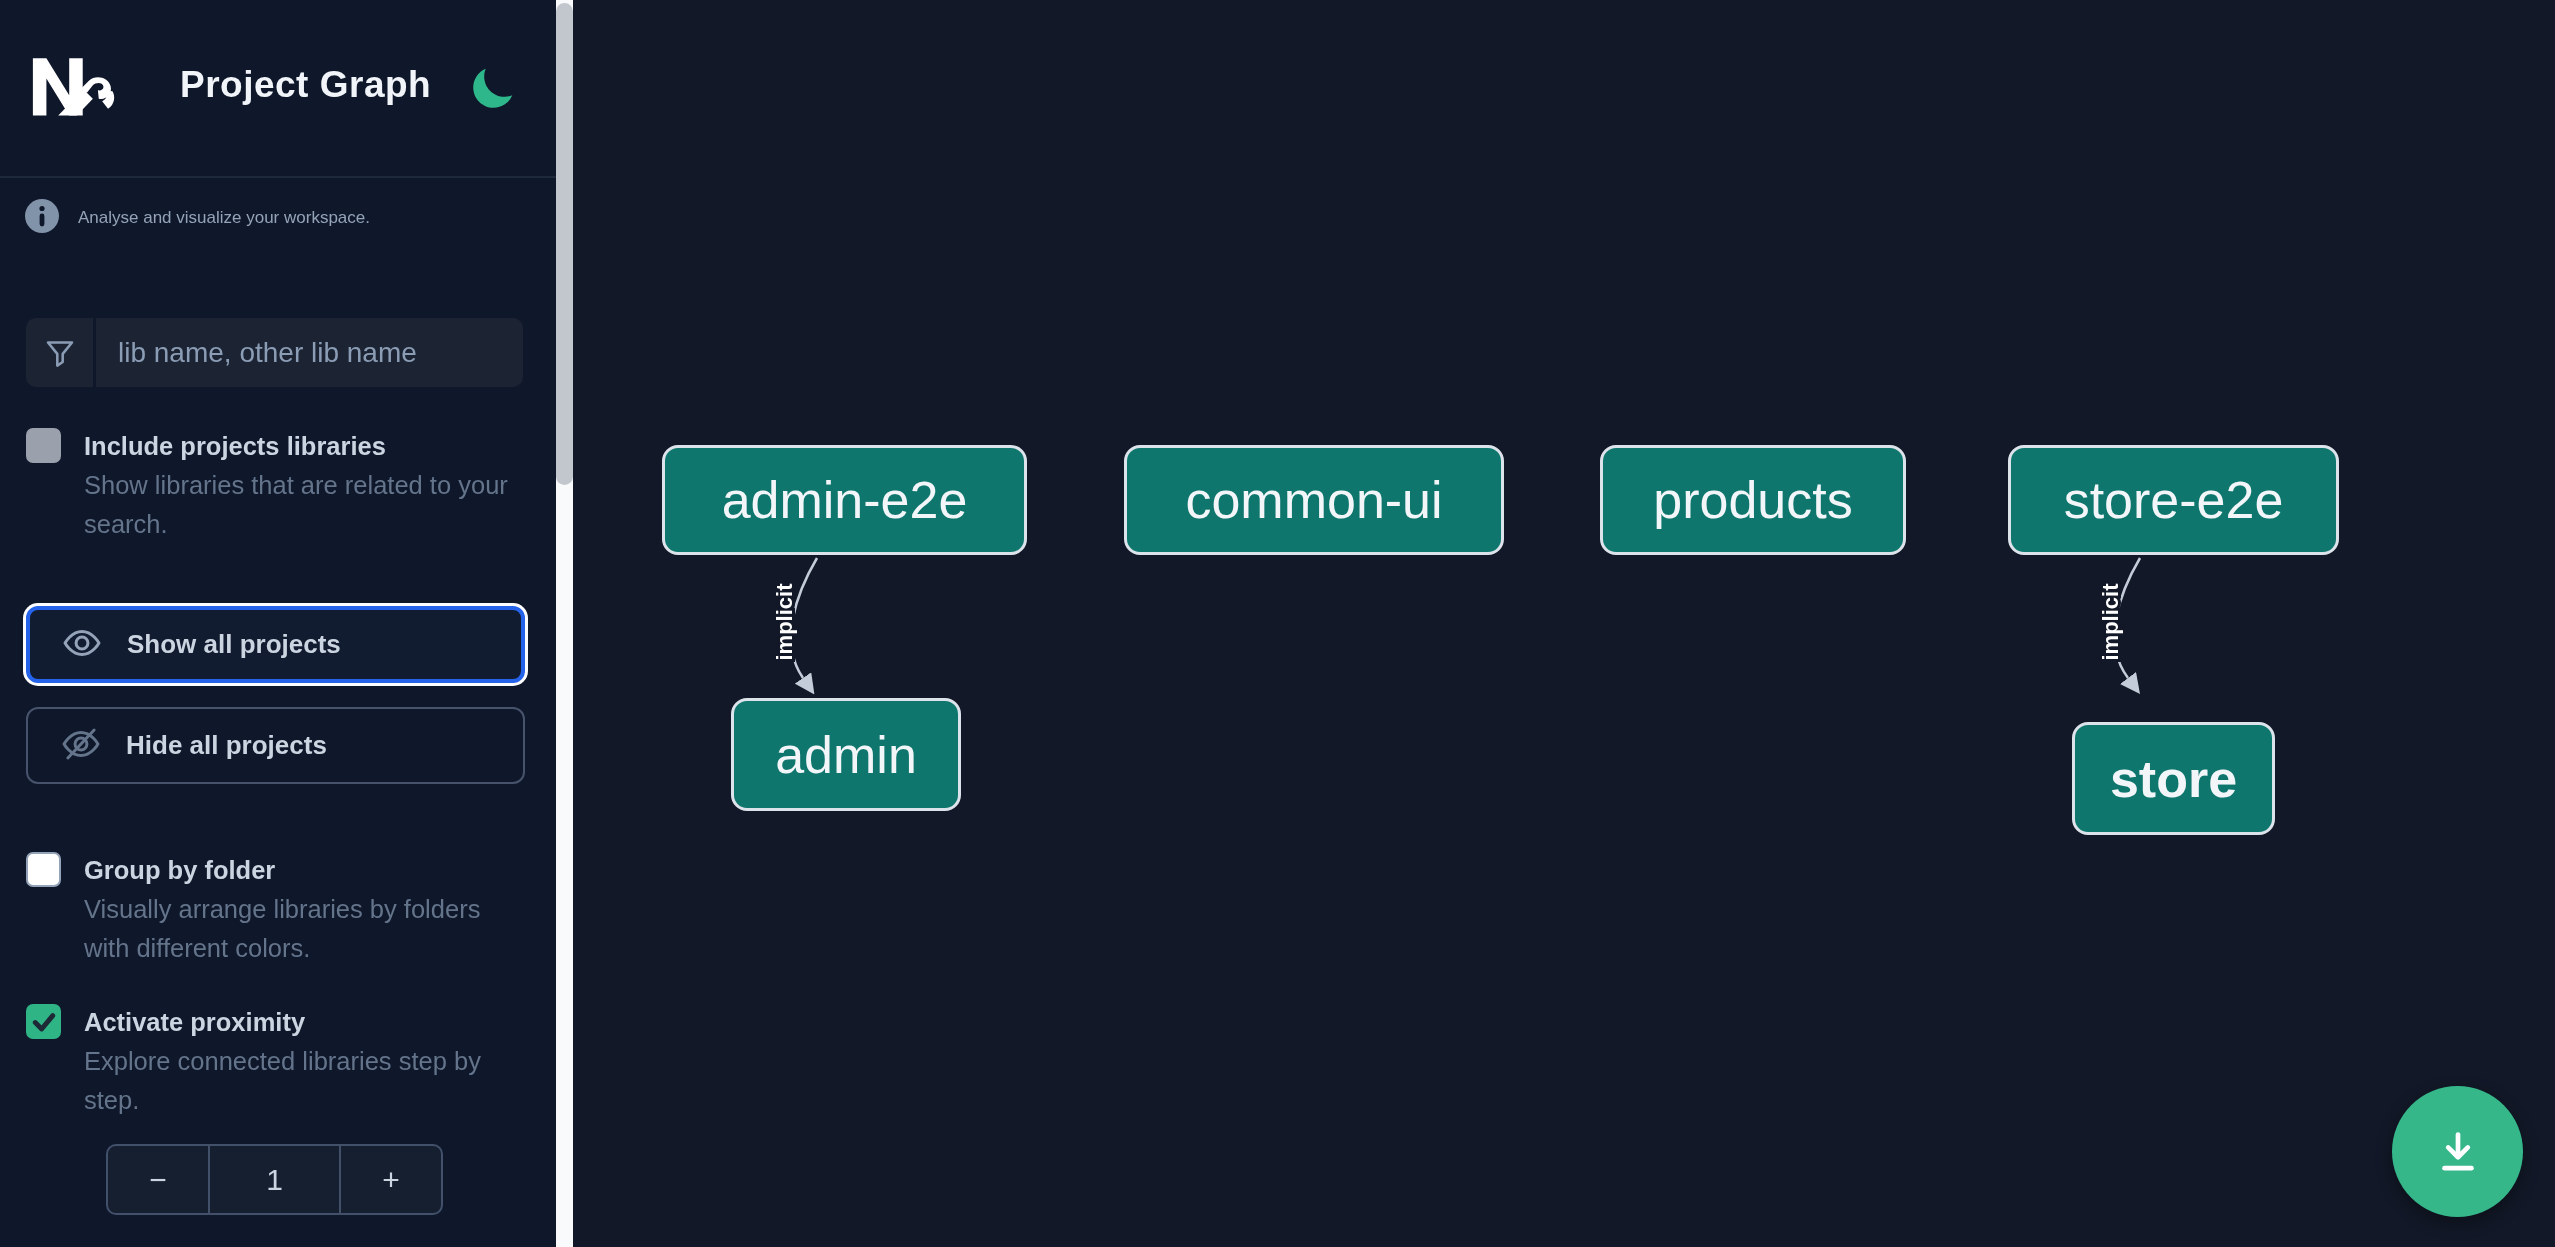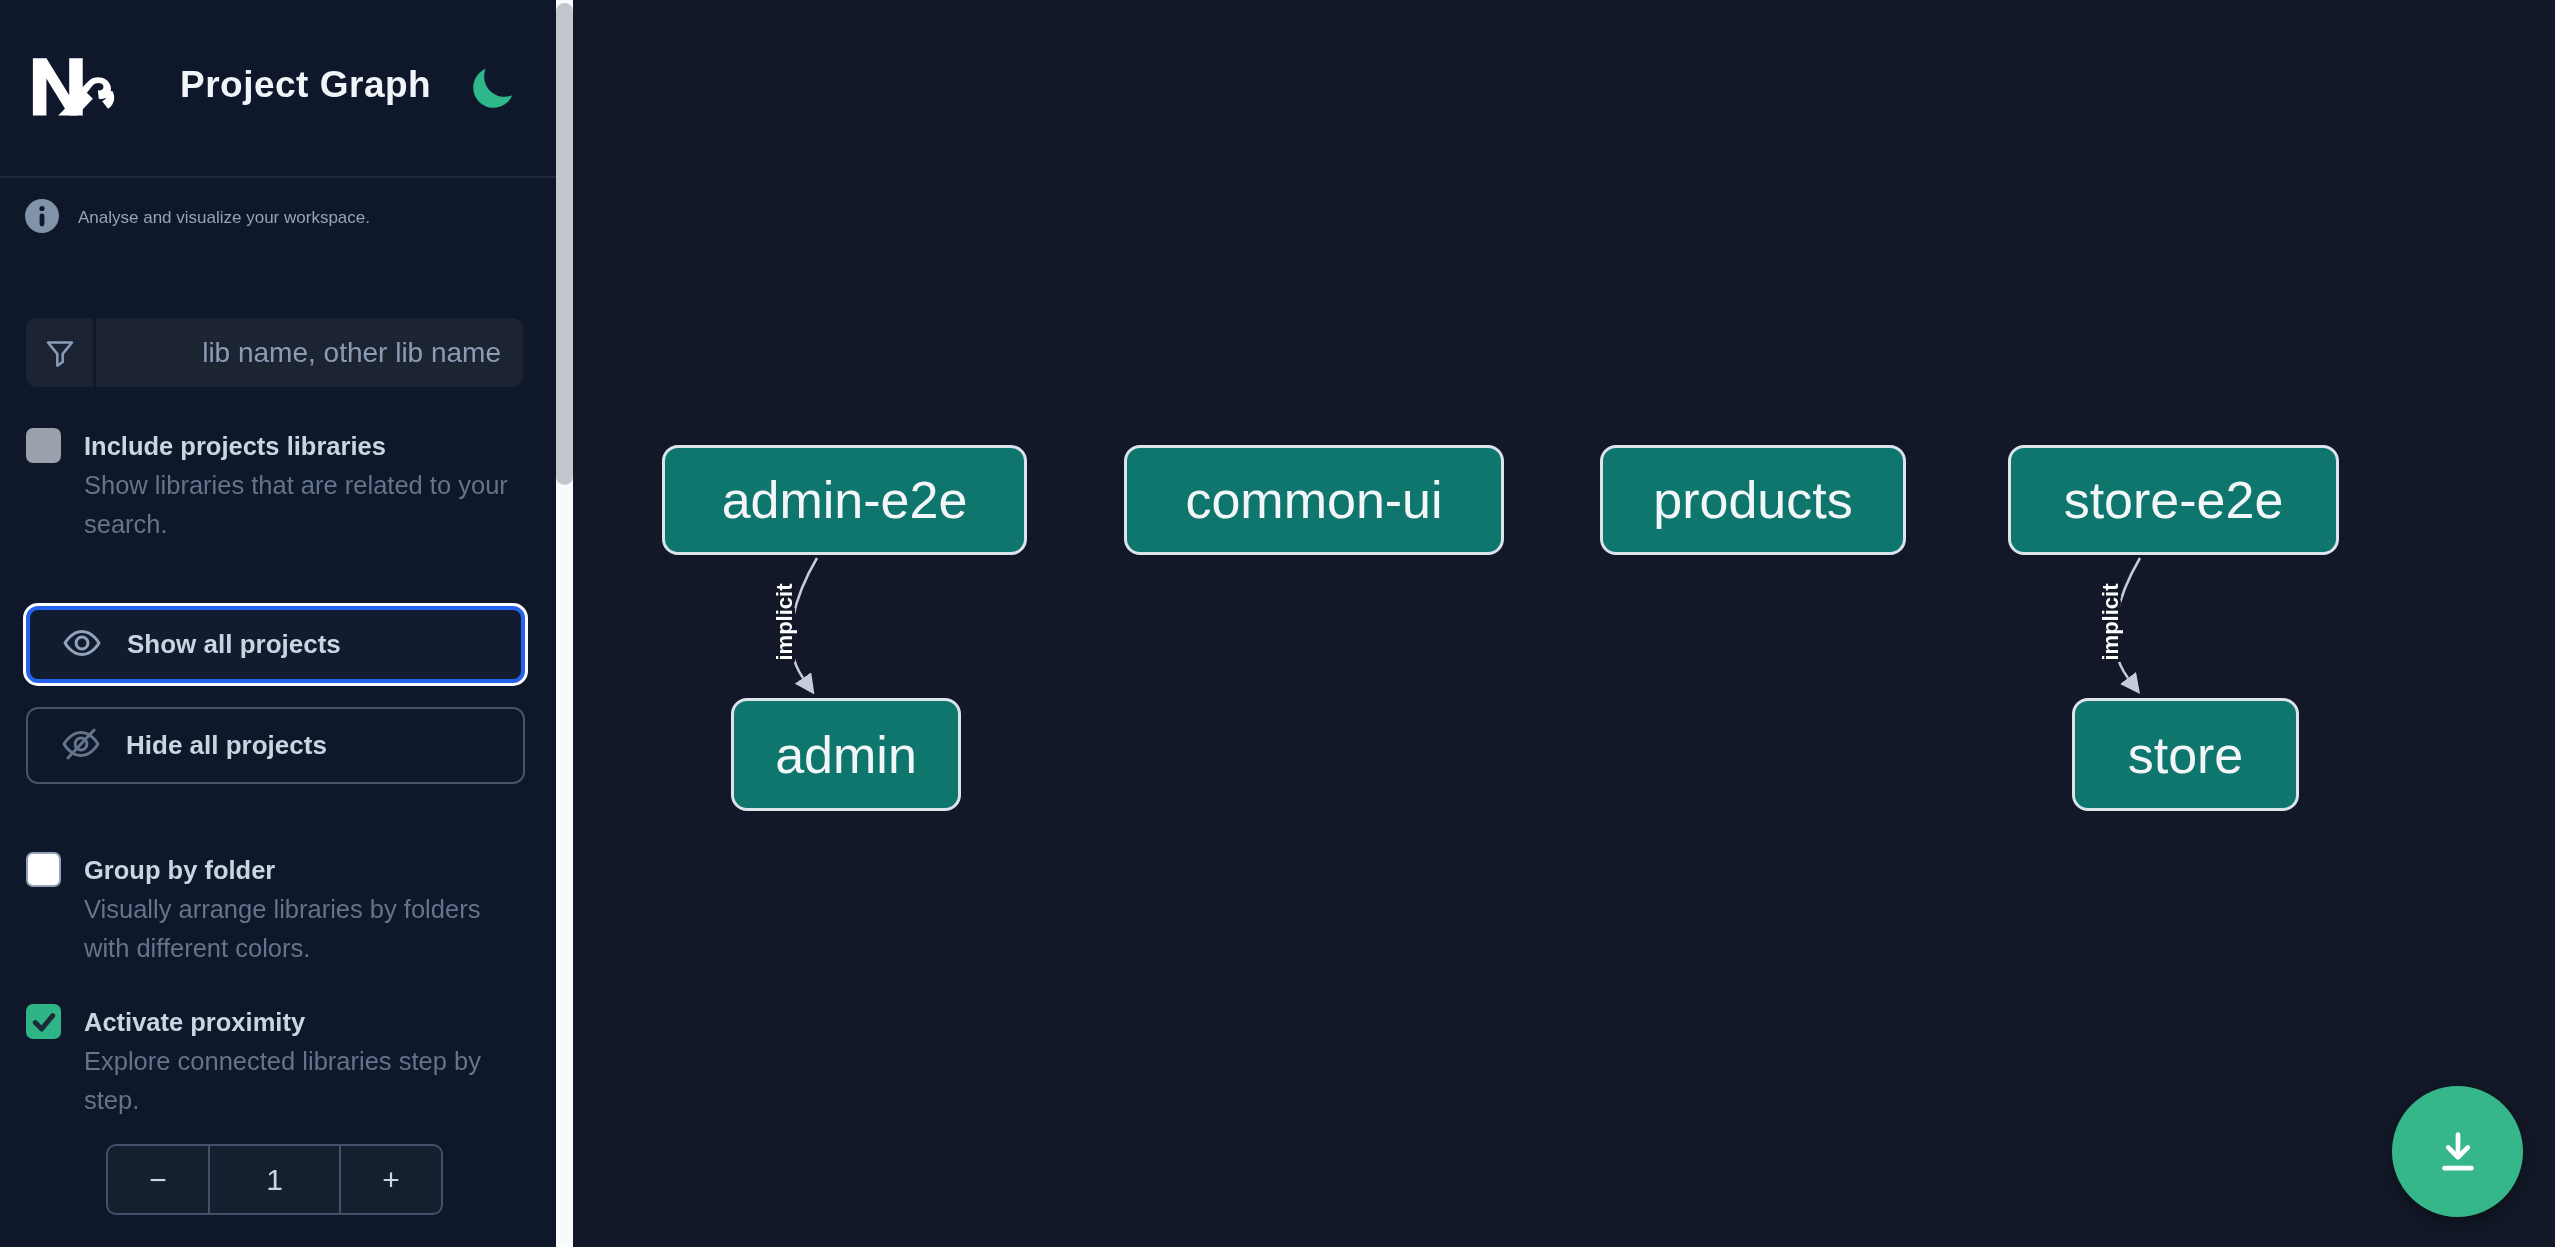--- a/index.html
+++ b/index.html
@@ -11,21 +11,21 @@
   .logo{position:absolute;left:24px;top:48px;width:98px;height:76px;}
   .app-title{position:absolute;left:180px;top:64px;font-size:37px;font-weight:700;color:#f1f5f9;letter-spacing:.5px;}
   .moon-btn{position:absolute;left:466px;top:64px;width:52px;height:52px;border:none;background:transparent;padding:0;cursor:pointer;}
   .hdr-divider{position:absolute;left:0;top:176px;width:573px;height:2px;background:#1e293b;}
 
   .info-row{position:absolute;left:24px;top:198px;width:510px;display:flex;align-items:center;gap:18px;}
   .info-text{font-size:17px;color:#94a3b8;}
 
   .searchbox{position:absolute;left:26px;top:318px;width:497px;height:69px;background:#1c2434;border-radius:10px;display:flex;align-items:stretch;}
   .search-iconcell{width:70px;display:flex;align-items:center;justify-content:center;border-right:3px solid #0f172a;flex:none;}
-  .searchbox input{flex:1;background:transparent;border:none;outline:none;color:#c7d2e2;font-size:28px;padding:0 22px;font-family:"Liberation Sans",sans-serif;text-align:right;}
+  .searchbox input{flex:1;background:transparent;border:none;outline:none;color:#c7d2e2;font-size:28px;padding:0 22px;font-family:"Liberation Sans",sans-serif;}
   .searchbox input::placeholder{color:#8b9cb5;opacity:1;}
 
   .optrow{position:absolute;left:26px;width:500px;}
   .checkbox{position:absolute;left:0;top:1px;width:35px;height:35px;border-radius:7px;}
   .checkbox.gray{background:#9aa1ac;}
   .checkbox.white{background:#ffffff;border:2px solid #94a3b8;}
   .checkbox.checked{background:#2fb486;display:flex;align-items:center;justify-content:center;}
   .opt-label{margin-left:58px;font-size:25.5px;font-weight:700;color:#cbd5e1;line-height:38px;}
   .opt-desc{margin-left:58px;width:440px;font-size:25.5px;color:#64748b;line-height:39px;margin-top:1px;}
 
@@ -44,21 +44,21 @@
 
   
   .canvas{position:absolute;left:573px;top:0;width:1982px;height:1247px;background:#121827;}
   .edges-svg{position:absolute;left:0;top:0;width:1982px;height:1247px;}
   .gnode{position:absolute;height:110px;background:#0f766e;border:3px solid #dde3eb;border-radius:16px;display:flex;align-items:center;justify-content:center;color:#f3f6f9;font-size:52px;cursor:pointer;}
   .n-admin-e2e{left:89px;top:445px;width:365px;}
   .n-common-ui{left:551px;top:445px;width:380px;}
   .n-products{left:1027px;top:445px;width:306px;}
   .n-store-e2e{left:1435px;top:445px;width:331px;}
   .n-admin{left:158px;top:698px;width:230px;height:113px;}
-  .n-store{left:1499px;top:698px;width:227px;height:113px;}
+  .n-store{left:1499px;top:722px;width:203px;height:113px;font-weight:bold;}
 
   .edge-label{font-size:22px;font-weight:700;fill:#ffffff;stroke:#121827;stroke-width:6px;paint-order:stroke;text-anchor:middle;dominant-baseline:middle;font-family:"Liberation Sans",sans-serif;}
 
   .fab{position:absolute;left:1819px;top:1086px;width:131px;height:131px;border-radius:50%;background:#35b78a;border:none;display:flex;align-items:center;justify-content:center;cursor:pointer;box-shadow:0 6px 16px rgba(0,0,0,.35);}
 </style>
 </head>
 <body>
 
 <aside class="sidebar">
 

